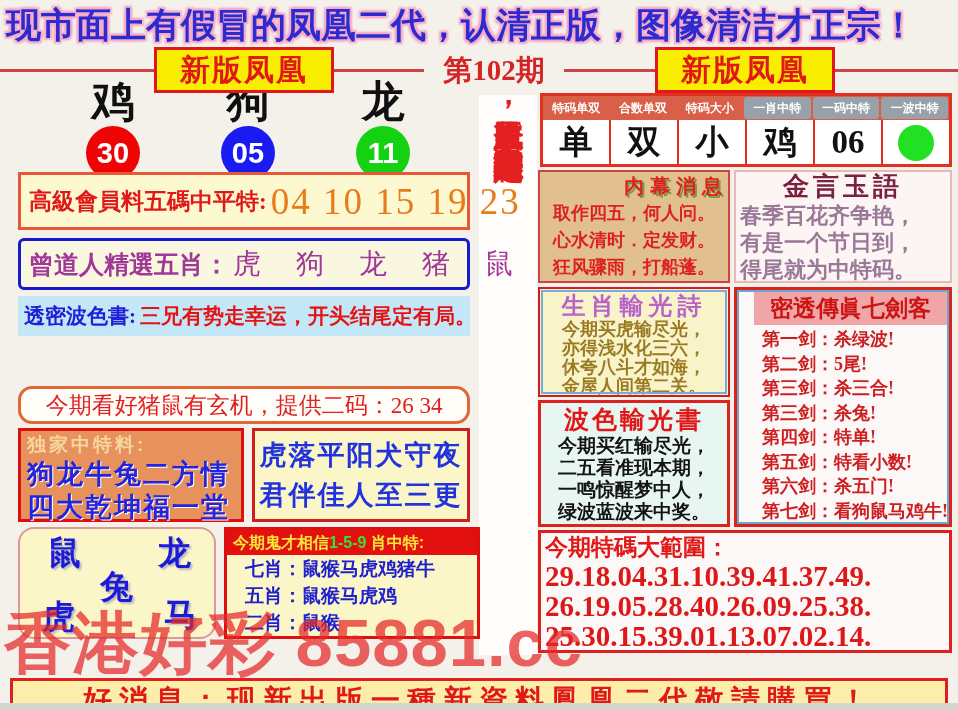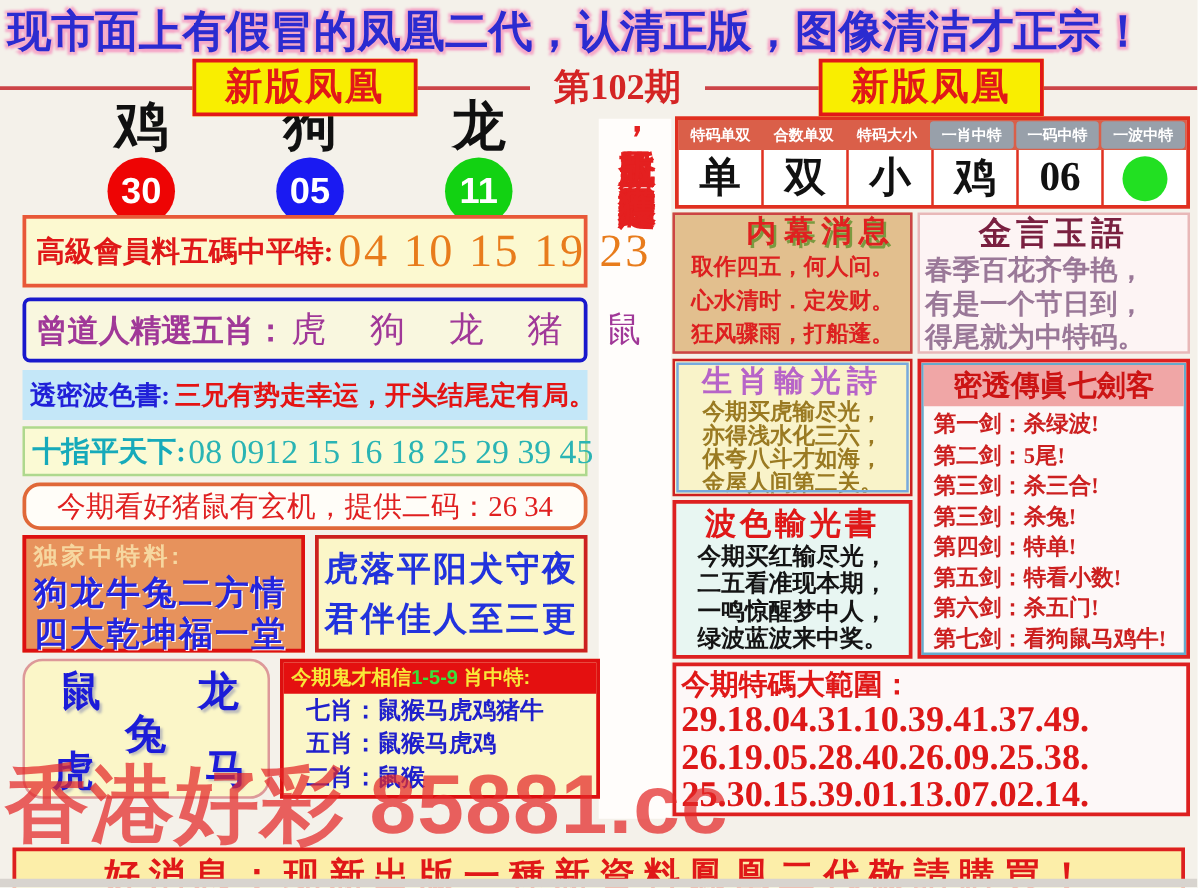--- a/index.html
+++ b/index.html
@@ -91,21 +91,21 @@
   .box-ghost{left:224px;top:527px;width:256px;height:112px;border:3px solid #dd1010;background:#fbf6c8;}
   .gh-head{height:25px;background:#e41010;font-size:16px;font-weight:bold;line-height:25px;
     padding-left:6px;white-space:nowrap;}
   .gh-pre,.gh-suf{color:#f8e838;} .gh-hl{color:#3ae03a;}
   .gh-row{font-size:19px;font-weight:bold;color:#2020cc;line-height:27px;padding-left:6px;
     font-family:"Liberation Serif",serif;white-space:nowrap;margin-left:12px;}
 
   
   .rbox{position:absolute;box-sizing:border-box;}
   .box-insider{left:538px;top:170px;width:192px;height:113px;background:#e2bf8e;border:2px solid #cc4444;}
-  .in-title{text-align:center;color:#e02020;font-size:24px;font-weight:bold;letter-spacing:6px;
+  .in-title{text-align:right;color:#e02020;font-size:20px;font-weight:bold;letter-spacing:6px;
     text-shadow:2px 2px 0 #7a9a40;font-family:"Liberation Serif",serif;line-height:28px;padding-left:46px;}
   .in-line{color:#dd2020;font-size:18px;font-weight:bold;line-height:27px;text-align:center;
     font-family:"Liberation Serif",serif;white-space:nowrap;}
 
   .box-golden{left:734px;top:170px;width:218px;height:113px;background:#fdf4f4;border:2px solid #e8b8b8;}
   .go-title{text-align:center;color:#7a2040;font-size:26px;font-weight:bold;letter-spacing:4px;
     font-family:"Liberation Serif",serif;line-height:30px;}
   .go-line{color:#9a7898;font-size:22px;font-weight:bold;line-height:27px;padding-left:4px;
     font-family:"Liberation Serif",serif;white-space:nowrap;}
 
@@ -116,21 +116,21 @@
   .zp-line{color:#9a7a22;font-size:18px;font-weight:bold;line-height:19px;text-align:center;
     font-family:"Liberation Serif",serif;white-space:nowrap;}
 
   .box-wpoem{left:538px;top:400px;width:192px;height:127px;background:#e8f6f2;border:3px solid #dd2020;}
   .wp-title{color:#e01818;font-size:25px;font-weight:bold;text-align:center;letter-spacing:3px;
     font-family:"Liberation Serif",serif;line-height:30px;padding-top:2px;}
   .wp-line{color:#141414;font-size:19px;font-weight:bold;line-height:22px;text-align:center;
     font-family:"Liberation Serif",serif;white-space:nowrap;}
 
   .box-swords{left:734px;top:287px;width:218px;height:240px;border:3px solid #dd2020;background:#fdf8f8;
-    box-shadow:inset 0 0 0 2px #66aacc;}
+    box-shadow:inset 0 0 0 2px #66aacc;padding-left:15px;}
   .sw-head{height:33px;background:#f0a6a6;color:#cc1414;font-size:23px;font-weight:bold;text-align:center;
     line-height:33px;font-family:"Liberation Serif",serif;margin:2px;}
   .sw-row{font-size:18px;font-weight:bold;color:#cc2020;line-height:24.5px;padding-left:10px;
     font-family:"Liberation Serif",serif;white-space:nowrap;}
 
   .box-range{left:538px;top:530px;width:414px;height:123px;background:#fdf8f8;border:3px solid #dd2020;}
   .rg-title{color:#e01818;font-size:23px;font-weight:bold;font-family:"Liberation Serif",serif;
     padding:2px 0 0 4px;line-height:26px;}
   .rg-line{color:#dd1818;font-size:29px;font-weight:bold;font-family:"Liberation Serif",serif;
     line-height:30px;padding-left:4px;white-space:nowrap;}
@@ -203,24 +203,20 @@
   <div class="lbox box-fivezodiac">
     <span class="fz-lbl">曾道人精選五肖：</span>
     <span class="fz-val">虎 狗 龙 猪 鼠</span>
   </div>
 
   <div class="lbox box-waveb">
     <span class="wb-lbl">透密波色書:</span>
     <span class="wb-val">三兄有势走幸运，开头结尾定有局。</span>
   </div>
 
-  <div class="lbox box-ten">
-    <span class="tf-lbl">十指平天下:</span>
-    <span class="tf-nums">08 0912 15 16 18 25 29 39 45</span>
-  </div>
 
   <div class="lbox box-twocodes">今期看好猪鼠有玄机，提供二码：26 34</div>
 
   <div class="lbox box-exclusive">
     <div class="ex-label">独家中特料:</div>
     <div class="ex-line">狗龙牛兔二方情</div>
     <div class="ex-line">四大乾坤福一堂</div>
   </div>
 
   <div class="lbox box-couplet">

